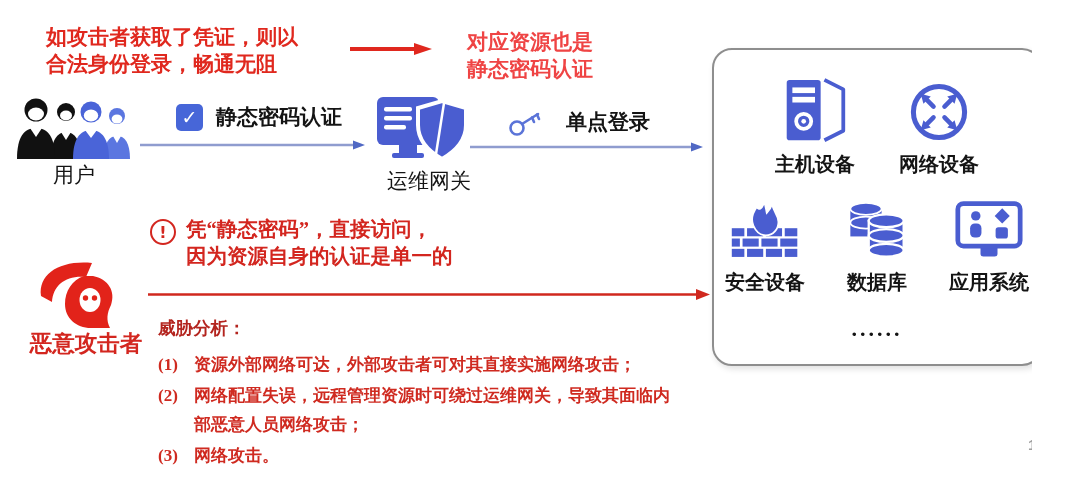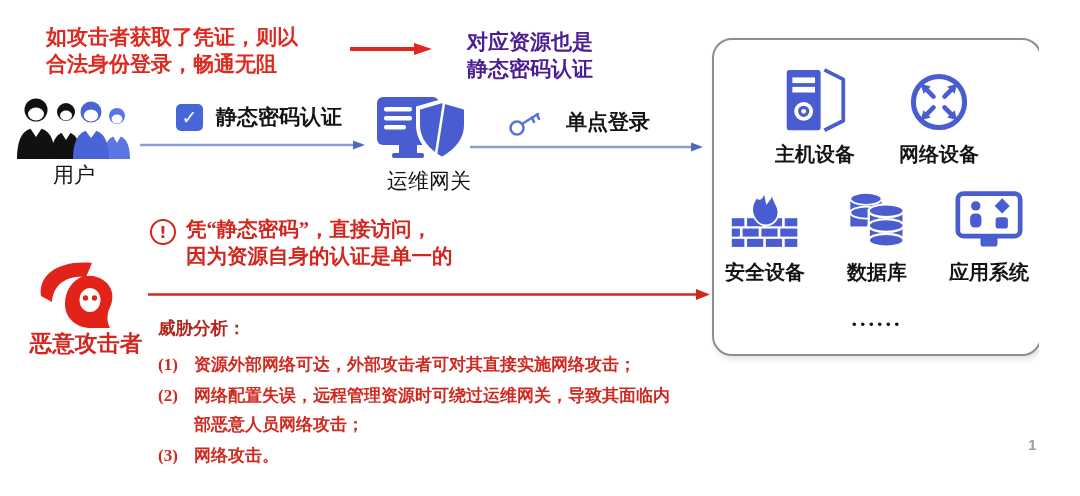--- a/index.html
+++ b/index.html
@@ -1,30 +1,30 @@
 <!DOCTYPE html>
 <html><head>
 <meta charset="utf-8">
 <style>
   html,body{margin:0;padding:0;background:#fff;}
   .stage{position:relative;width:1032px;height:496px;background:#ffffff;overflow:hidden;
-         font-family:"Liberation Serif","DejaVu Serif",serif;padding-left:7px;}
+         font-family:"Liberation Serif","DejaVu Serif",serif;}
   .abs{position:absolute;}
   
   .note{font-size:21px;font-weight:700;line-height:27px;white-space:nowrap;}
   .note.red{color:#e0281e;}
-  .note.black{color:#4c1d95;}
+  .note.black{color:#ef4444;}
   .flow-label{font-size:21px;font-weight:700;color:#141414;white-space:nowrap;}
   .node-label{font-size:21px;font-weight:400;color:#141414;text-align:center;}
   .iconrow{display:flex;align-items:center;}
   .checkbox{width:27px;height:27px;background:#4766d8;border-radius:5px;color:#fff;
             display:flex;align-items:center;justify-content:center;font-size:19px;font-weight:700;
             font-family:"DejaVu Sans",sans-serif;}
   
-  .res-box{left:712px;top:38px;width:326px;height:314px;border:2px solid #8e8e8e;border-radius:20px;
+  .res-box{left:712px;top:48px;width:326px;height:314px;border:2px solid #8e8e8e;border-radius:20px;
            box-shadow:2px 3px 6px rgba(0,0,0,.12);background:#fff;}
   .box-row{display:flex;justify-content:center;}
   .row1{margin-top:28px;gap:20px;}
   .row2{margin-top:18px;gap:10px;}
   .res-cell{width:104px;display:flex;flex-direction:column;align-items:center;}
   .res-icon-wrap{height:66px;display:flex;align-items:flex-end;justify-content:center;margin-bottom:7px;}
   .res-label{font-size:20px;font-weight:700;color:#141414;white-space:nowrap;}
   .box-ellipsis{text-align:center;margin-top:20px;font-size:22px;font-weight:700;color:#141414;letter-spacing:3px;}
   
   .warn-row{left:150px;top:216px;display:flex;gap:10px;align-items:flex-start;}

